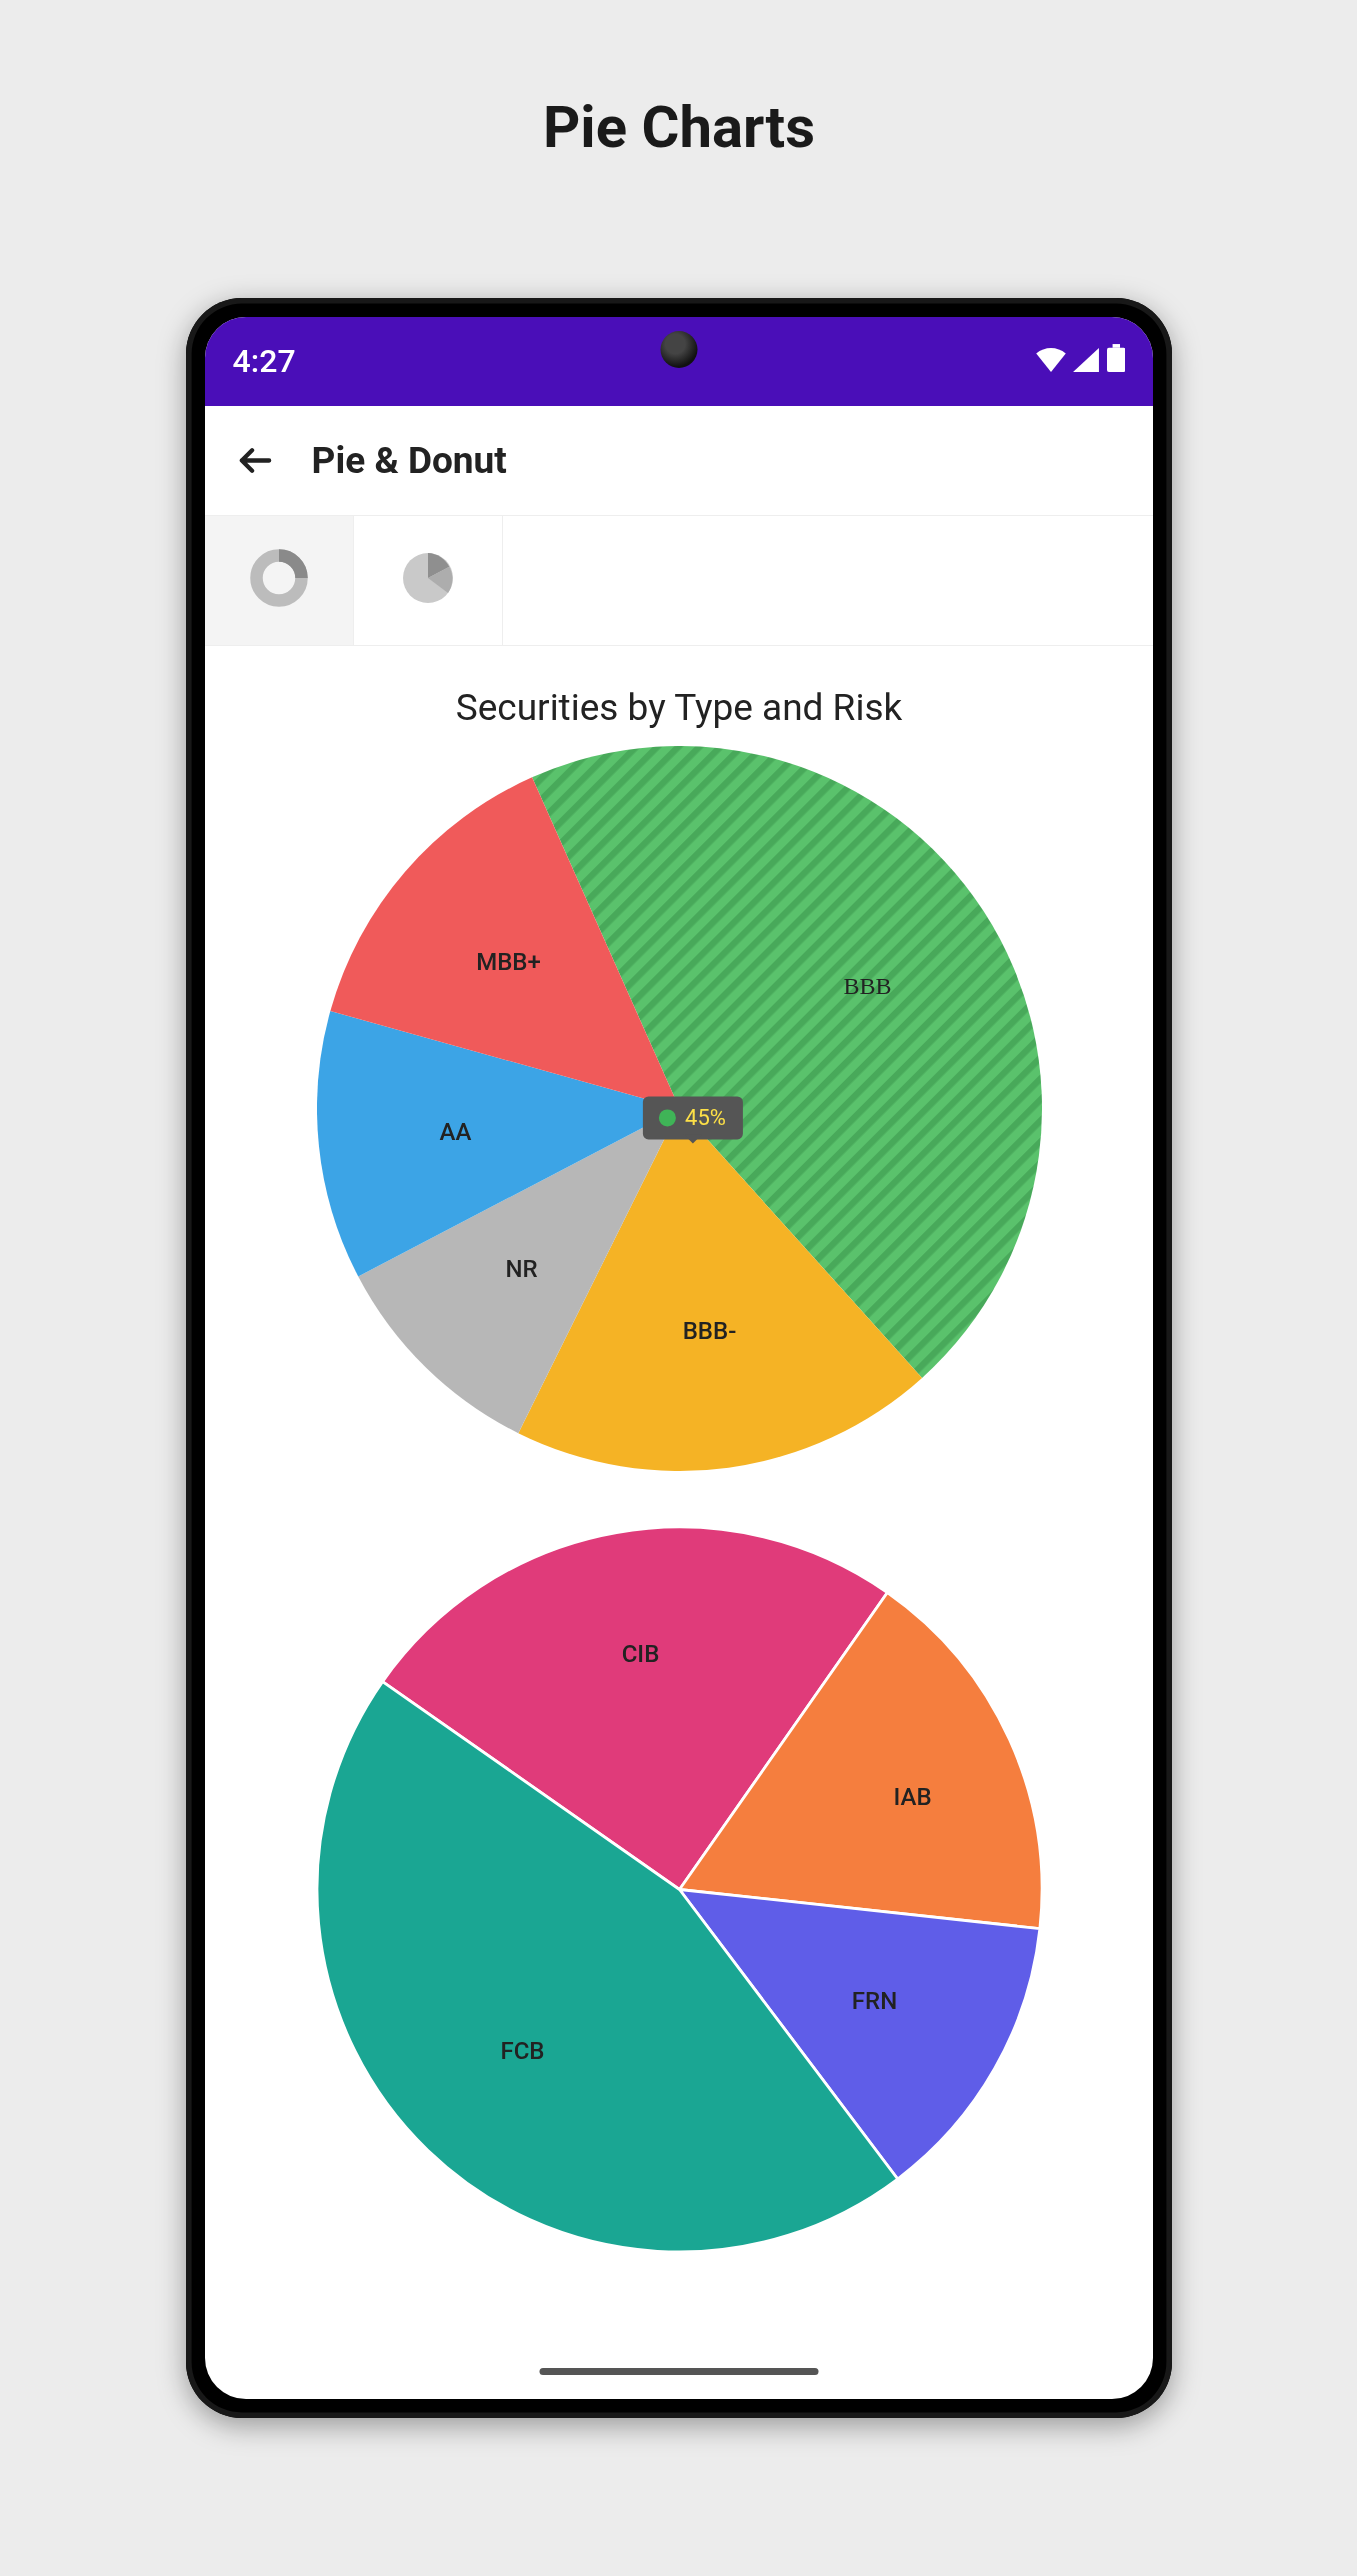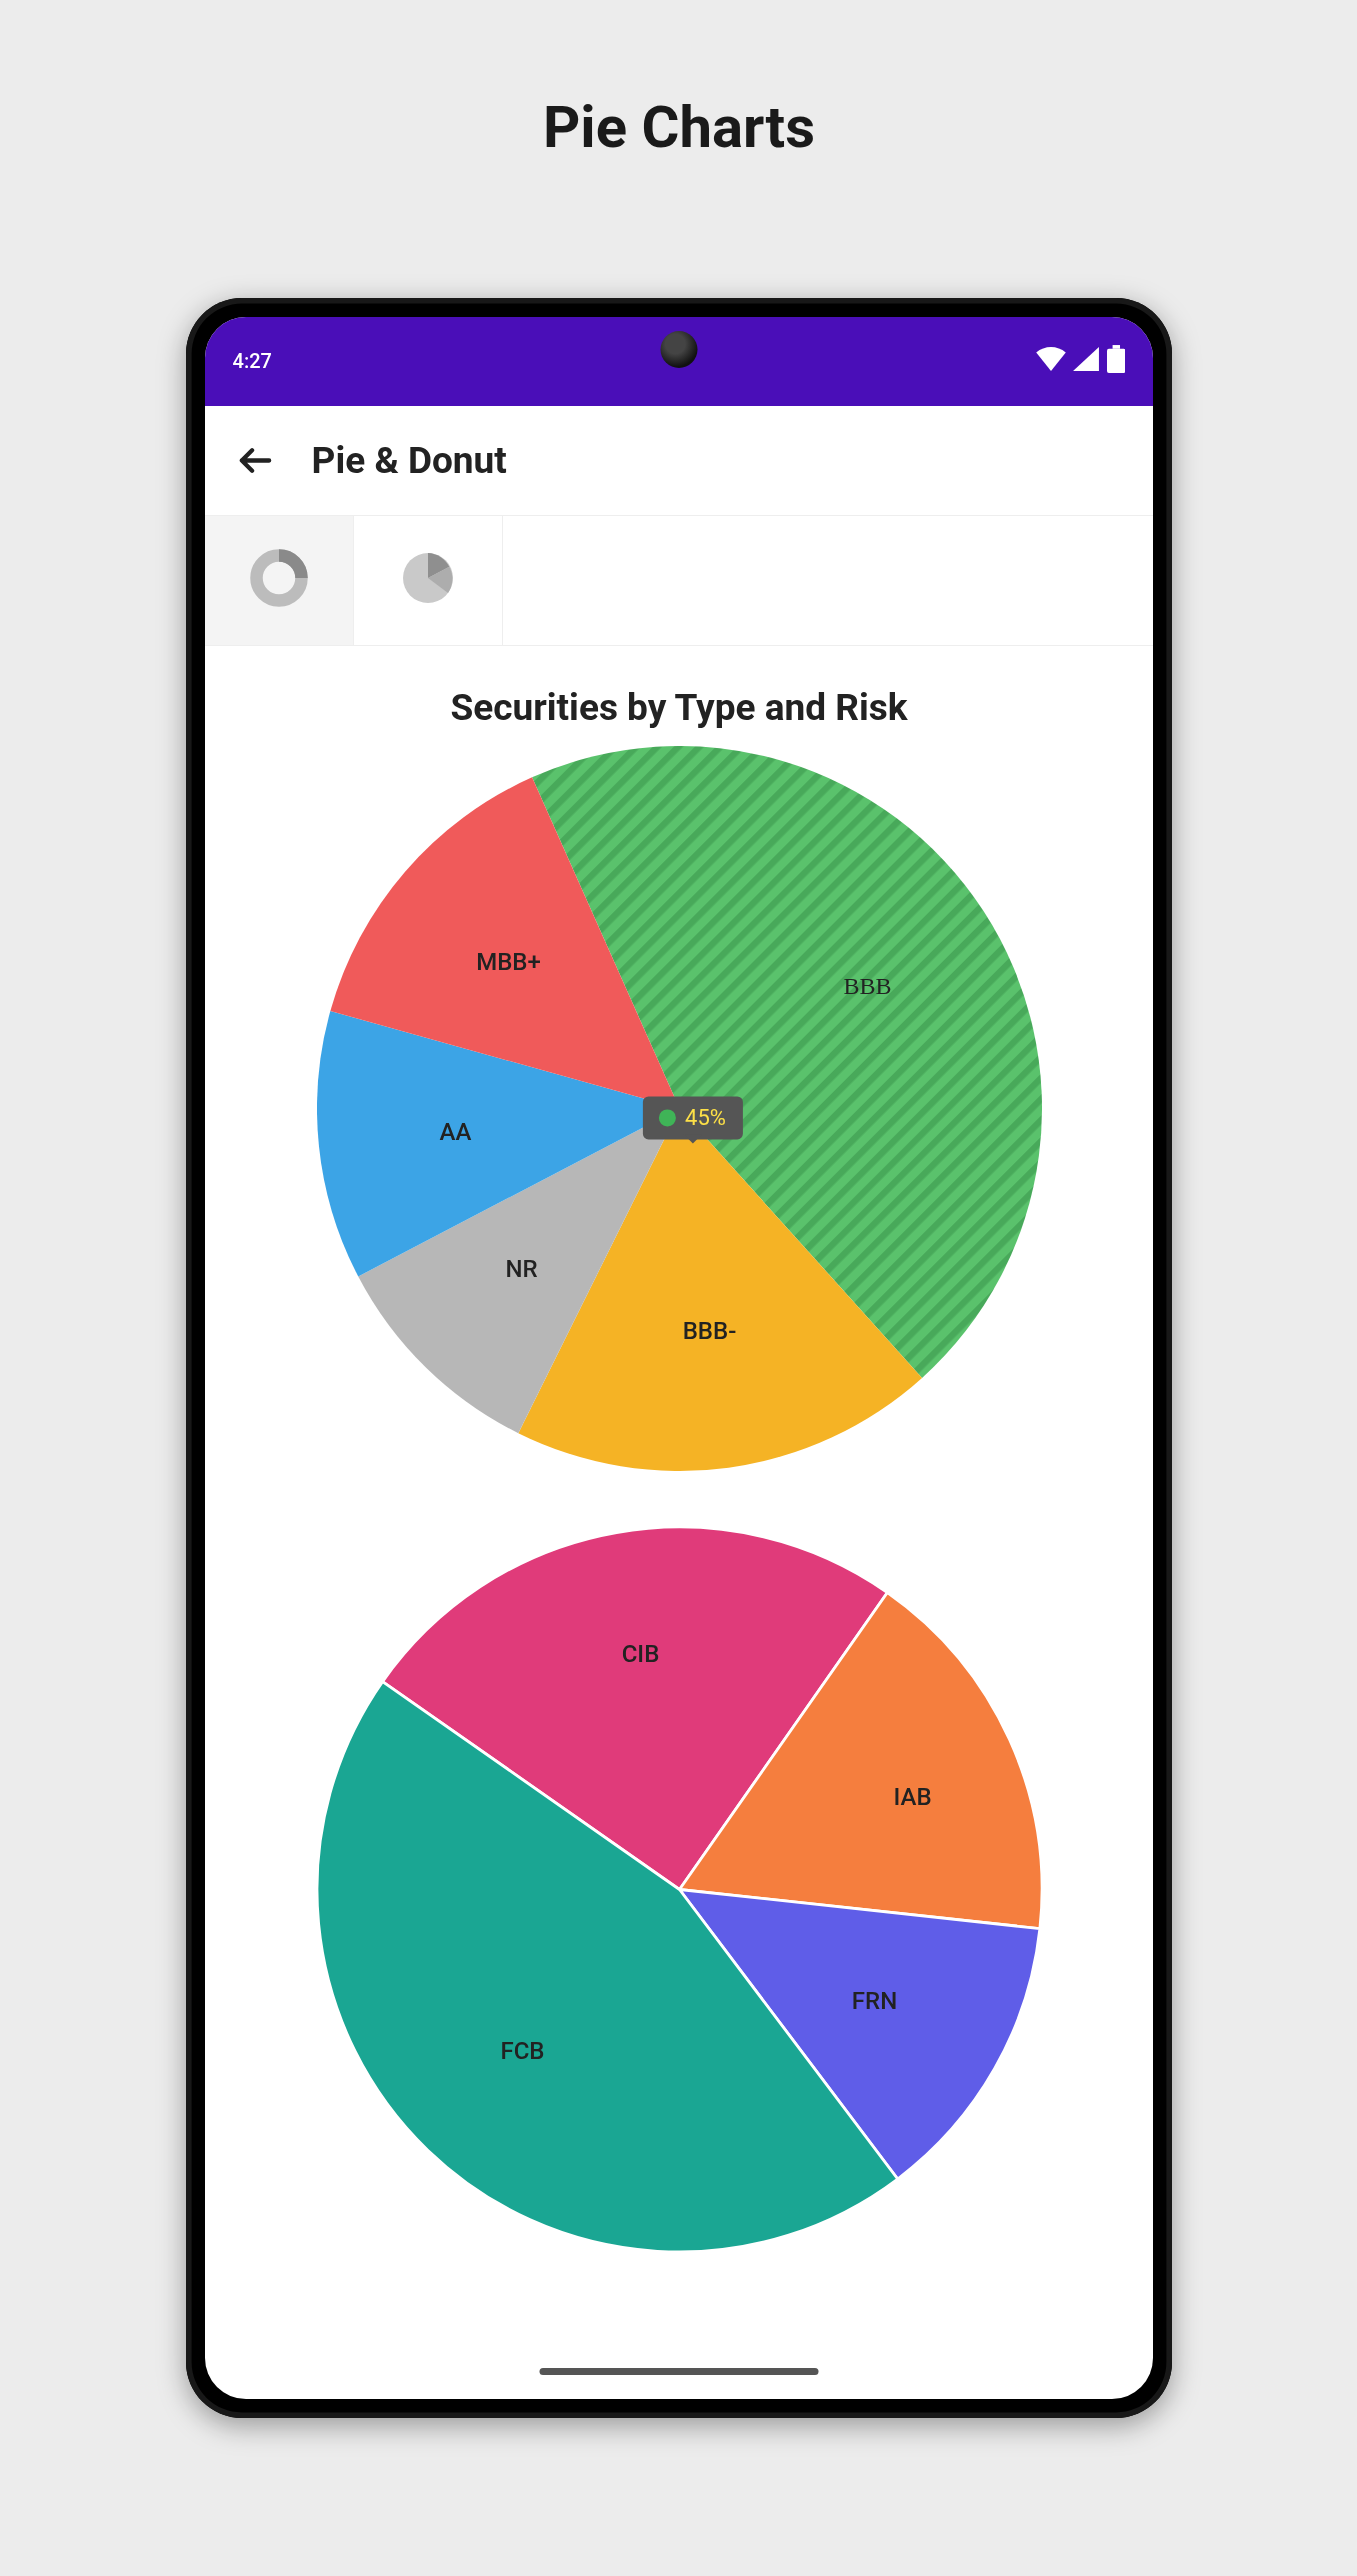--- a/index.html
+++ b/index.html
@@ -45,21 +45,21 @@
     z-index: 10;
   }
   .statusbar {
     background: #4a0eb8;
     color: #fff;
     height: 89px;
     display: flex;
     align-items: center;
     justify-content: space-between;
     padding: 0 28px;
-    font-size: 20px;
+    font-size: 32px;
     font-weight: 500;
   }
   .status-icons { display: flex; gap: 7.4px; align-items: center; }
   .appbar {
     height: 110px;
     display: flex;
     align-items: center;
     gap: 33px;
     padding: 0 28px;
     border-bottom: 0.9px solid #eee;
@@ -84,21 +84,21 @@
     flex: 1;
     padding: 18.6px 37px 37px 37px;
     display: flex;
     flex-direction: column;
     align-items: center;
   }
   .chart-title {
     font-size: 37px;
     color: #222;
     margin: 22px 0 16.7px 0;
-    font-weight: 700;
+    font-weight: 400;
   }
   .pie-wrap { position: relative; margin-bottom: 56px; }
   .slice-label {
     position: absolute;
     font-size: 24px;
     color: #222;
     font-weight: 500;
     transform: translate(-50%, -50%);
     white-space: nowrap;
   }

